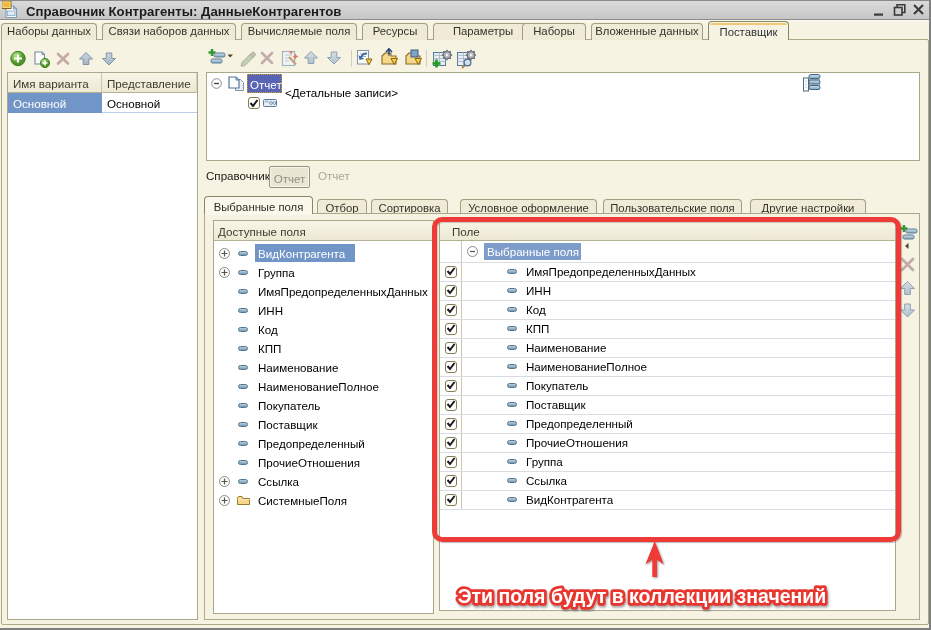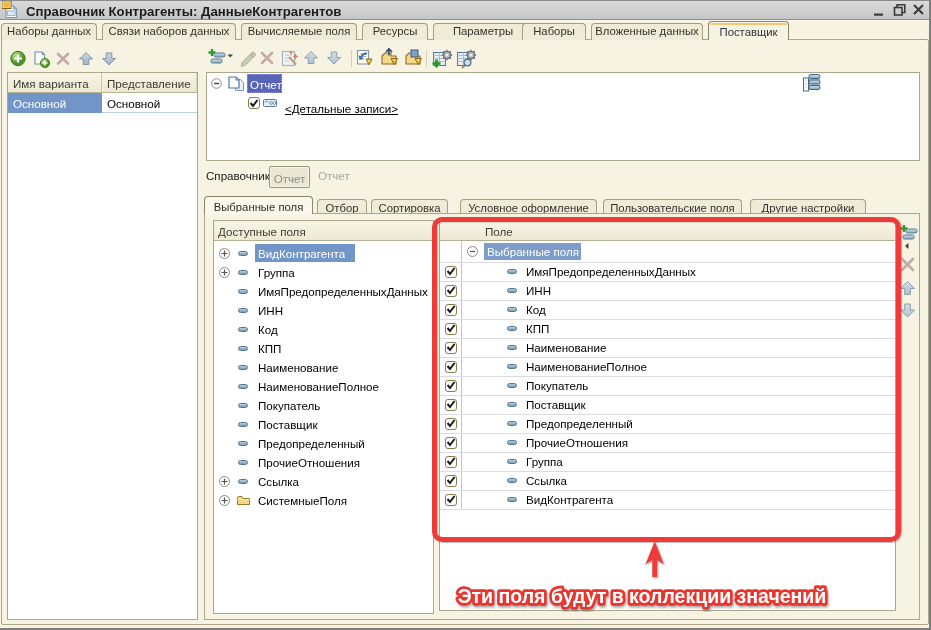--- a/index.html
+++ b/index.html
@@ -165,21 +165,21 @@
 <div class="cb" style="left:247.5px;top:97px;width:12px;height:12px"></div>
 <svg class="a" style="left:248px;top:96.5px" width="12" height="12" viewBox="0 0 12 12">
     <path d="M2.5 6 L5 9 L9.5 3" stroke="#1a1a1a" stroke-width="2" fill="none"></path>
   </svg>
 <svg class="a" style="left:263px;top:99px" width="14" height="8" viewBox="0 0 14 8">
 <rect x="0.5" y="0.5" width="13" height="7" rx="1" fill="#e8eef4" stroke="#5a7a9a"></rect>
 <rect x="1.5" y="1.5" width="4" height="2" fill="#a8c0d4"></rect>
 <circle cx="8" cy="4" r="1.4" fill="#fff" stroke="#5a7a9a" stroke-width="0.8"></circle>
 <circle cx="11.3" cy="4" r="1.4" fill="#fff" stroke="#5a7a9a" stroke-width="0.8"></circle>
 </svg>
-<div class="a t" style="left:285px;top:103px;font-size:11.6px;font-weight:normal;color:#000;text-decoration:underline;">&lt;Детальные записи&gt;</div>
+<div class="a t" style="left:285px;top:87px;font-size:11.6px;font-weight:normal;color:#000;">&lt;Детальные записи&gt;</div>
 <svg class="a" style="left:803px;top:74px" width="18" height="18" viewBox="0 0 18 18">
 <rect x="0.5" y="4" width="5" height="13" fill="#fdfdfd" stroke="#4a6a86" stroke-width="1"></rect>
 <path d="M3 6.5 L3 15" stroke="#9ab0c2" stroke-width="0.8" stroke-dasharray="1.5 1.5"></path>
 <rect x="6.5" y="5" width="10" height="10" fill="#d8dde2" stroke="#8a9aa8" stroke-width="0.8"></rect>
 <rect x="6" y="0.5" width="11" height="4" rx="1.8" fill="url(#bar)" stroke="#3e6884"></rect>
 <rect x="6" y="6" width="11" height="4" rx="1.8" fill="url(#bar)" stroke="#3e6884"></rect>
 <rect x="6" y="11.5" width="11" height="4" rx="1.8" fill="url(#bar)" stroke="#3e6884"></rect>
 </svg>
 <div class="a t" style="left:206px;top:170px;font-size:11.6px;font-weight:normal;color:#21211b;">Справочник:</div>
 <div class="a" style="left:269px;top:166px;width:41px;height:22px;background:#eae6d4;border:1px solid #98947e;border-radius:2px;box-sizing:border-box;box-shadow:inset 0 0 0 1px #f8f6ea">
@@ -242,21 +242,21 @@
 <svg class="a" style="left:219px;top:494.5px" width="11" height="11" viewBox="0 0 11 11">
     <path d="M2.5 5.5 L8.5 5.5 M5.5 2.5 L5.5 8.5" stroke="#555" stroke-width="1.2"></path>
   </svg>
 <svg class="a" style="left:237px;top:494.5px" width="13" height="11" viewBox="0 0 13 11">
 <path d="M0.5 2.5 L0.5 9.5 L12.5 9.5 L12.5 3.5 L6 3.5 L5 1.5 L1.5 1.5 Z" fill="#f5d88a" stroke="#9a7a2a" stroke-width="1"></path>
 <path d="M0.5 4.5 L12.5 4.5" stroke="#fae8b8" stroke-width="1"></path>
 </svg>
 <div class="a t" style="left:258px;top:494.5px;font-size:11.6px;font-weight:normal;color:#000;">СистемныеПоля</div>
 <div class="a wh" style="left:439px;top:220px;width:457px;height:391px"></div>
 <div class="hdr" style="left:440px;top:221px;width:455px;height:20px"></div>
-<div class="a t" style="left:485px;top:225.5px;font-size:11.6px;font-weight:normal;color:#3c3c30;">Поле</div>
+<div class="a t" style="left:452px;top:225.5px;font-size:11.6px;font-weight:normal;color:#3c3c30;">Поле</div>
 <div class="a" style="left:461px;top:241px;width:1px;height:268px;background:#c9c6b4"></div>
 <div class="exp" style="left:467px;top:245.5px"></div>
 <svg class="a" style="left:467px;top:245.5px" width="11" height="11" viewBox="0 0 11 11">
     <path d="M3 5.5 L8 5.5" stroke="#555" stroke-width="1.2"></path>
   </svg>
 <div class="a" style="left:484px;top:242.5px;width:97px;height:17.5px;background:#7e9cca"></div>
 <div class="a t" style="left:487px;top:245.5px;font-size:11.6px;font-weight:normal;color:#fff;">Выбранные поля</div>
 <div class="gl" style="left:440px;top:262px;width:455px;height:1px"></div>
 <div class="cb" style="left:444.5px;top:265.5px"></div>
 <svg class="a" style="left:445px;top:265px" width="12" height="12" viewBox="0 0 12 12">

